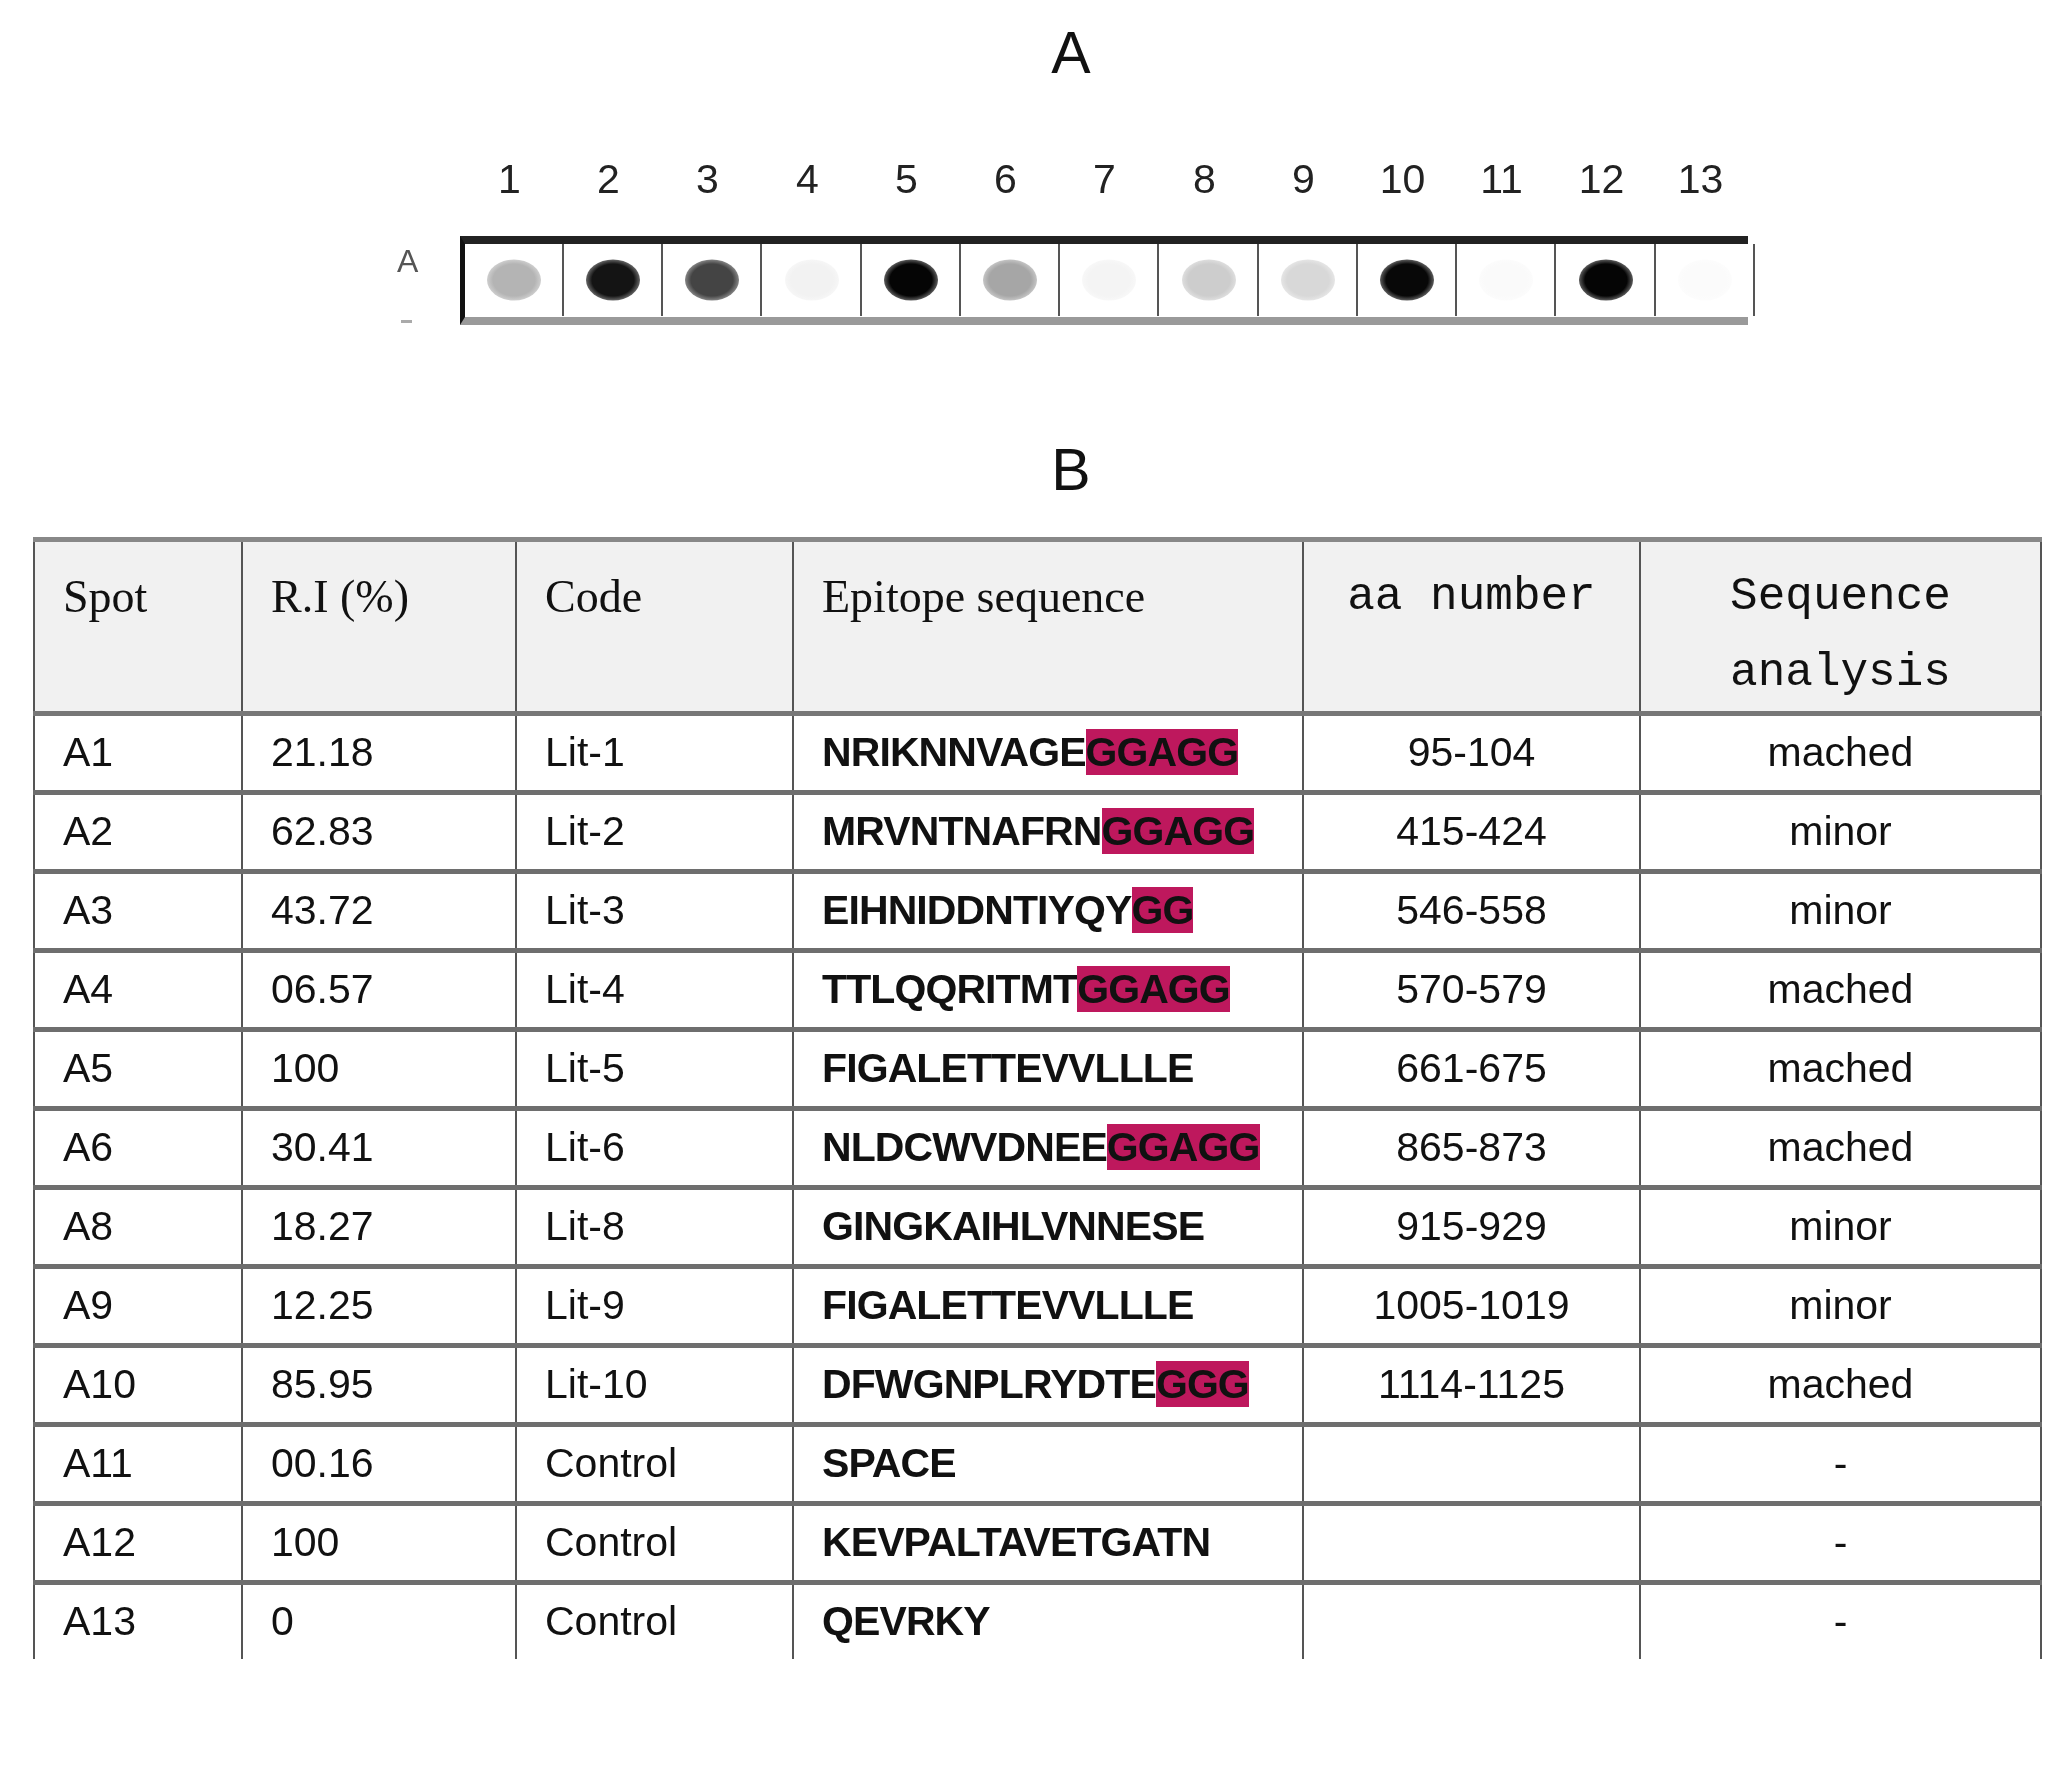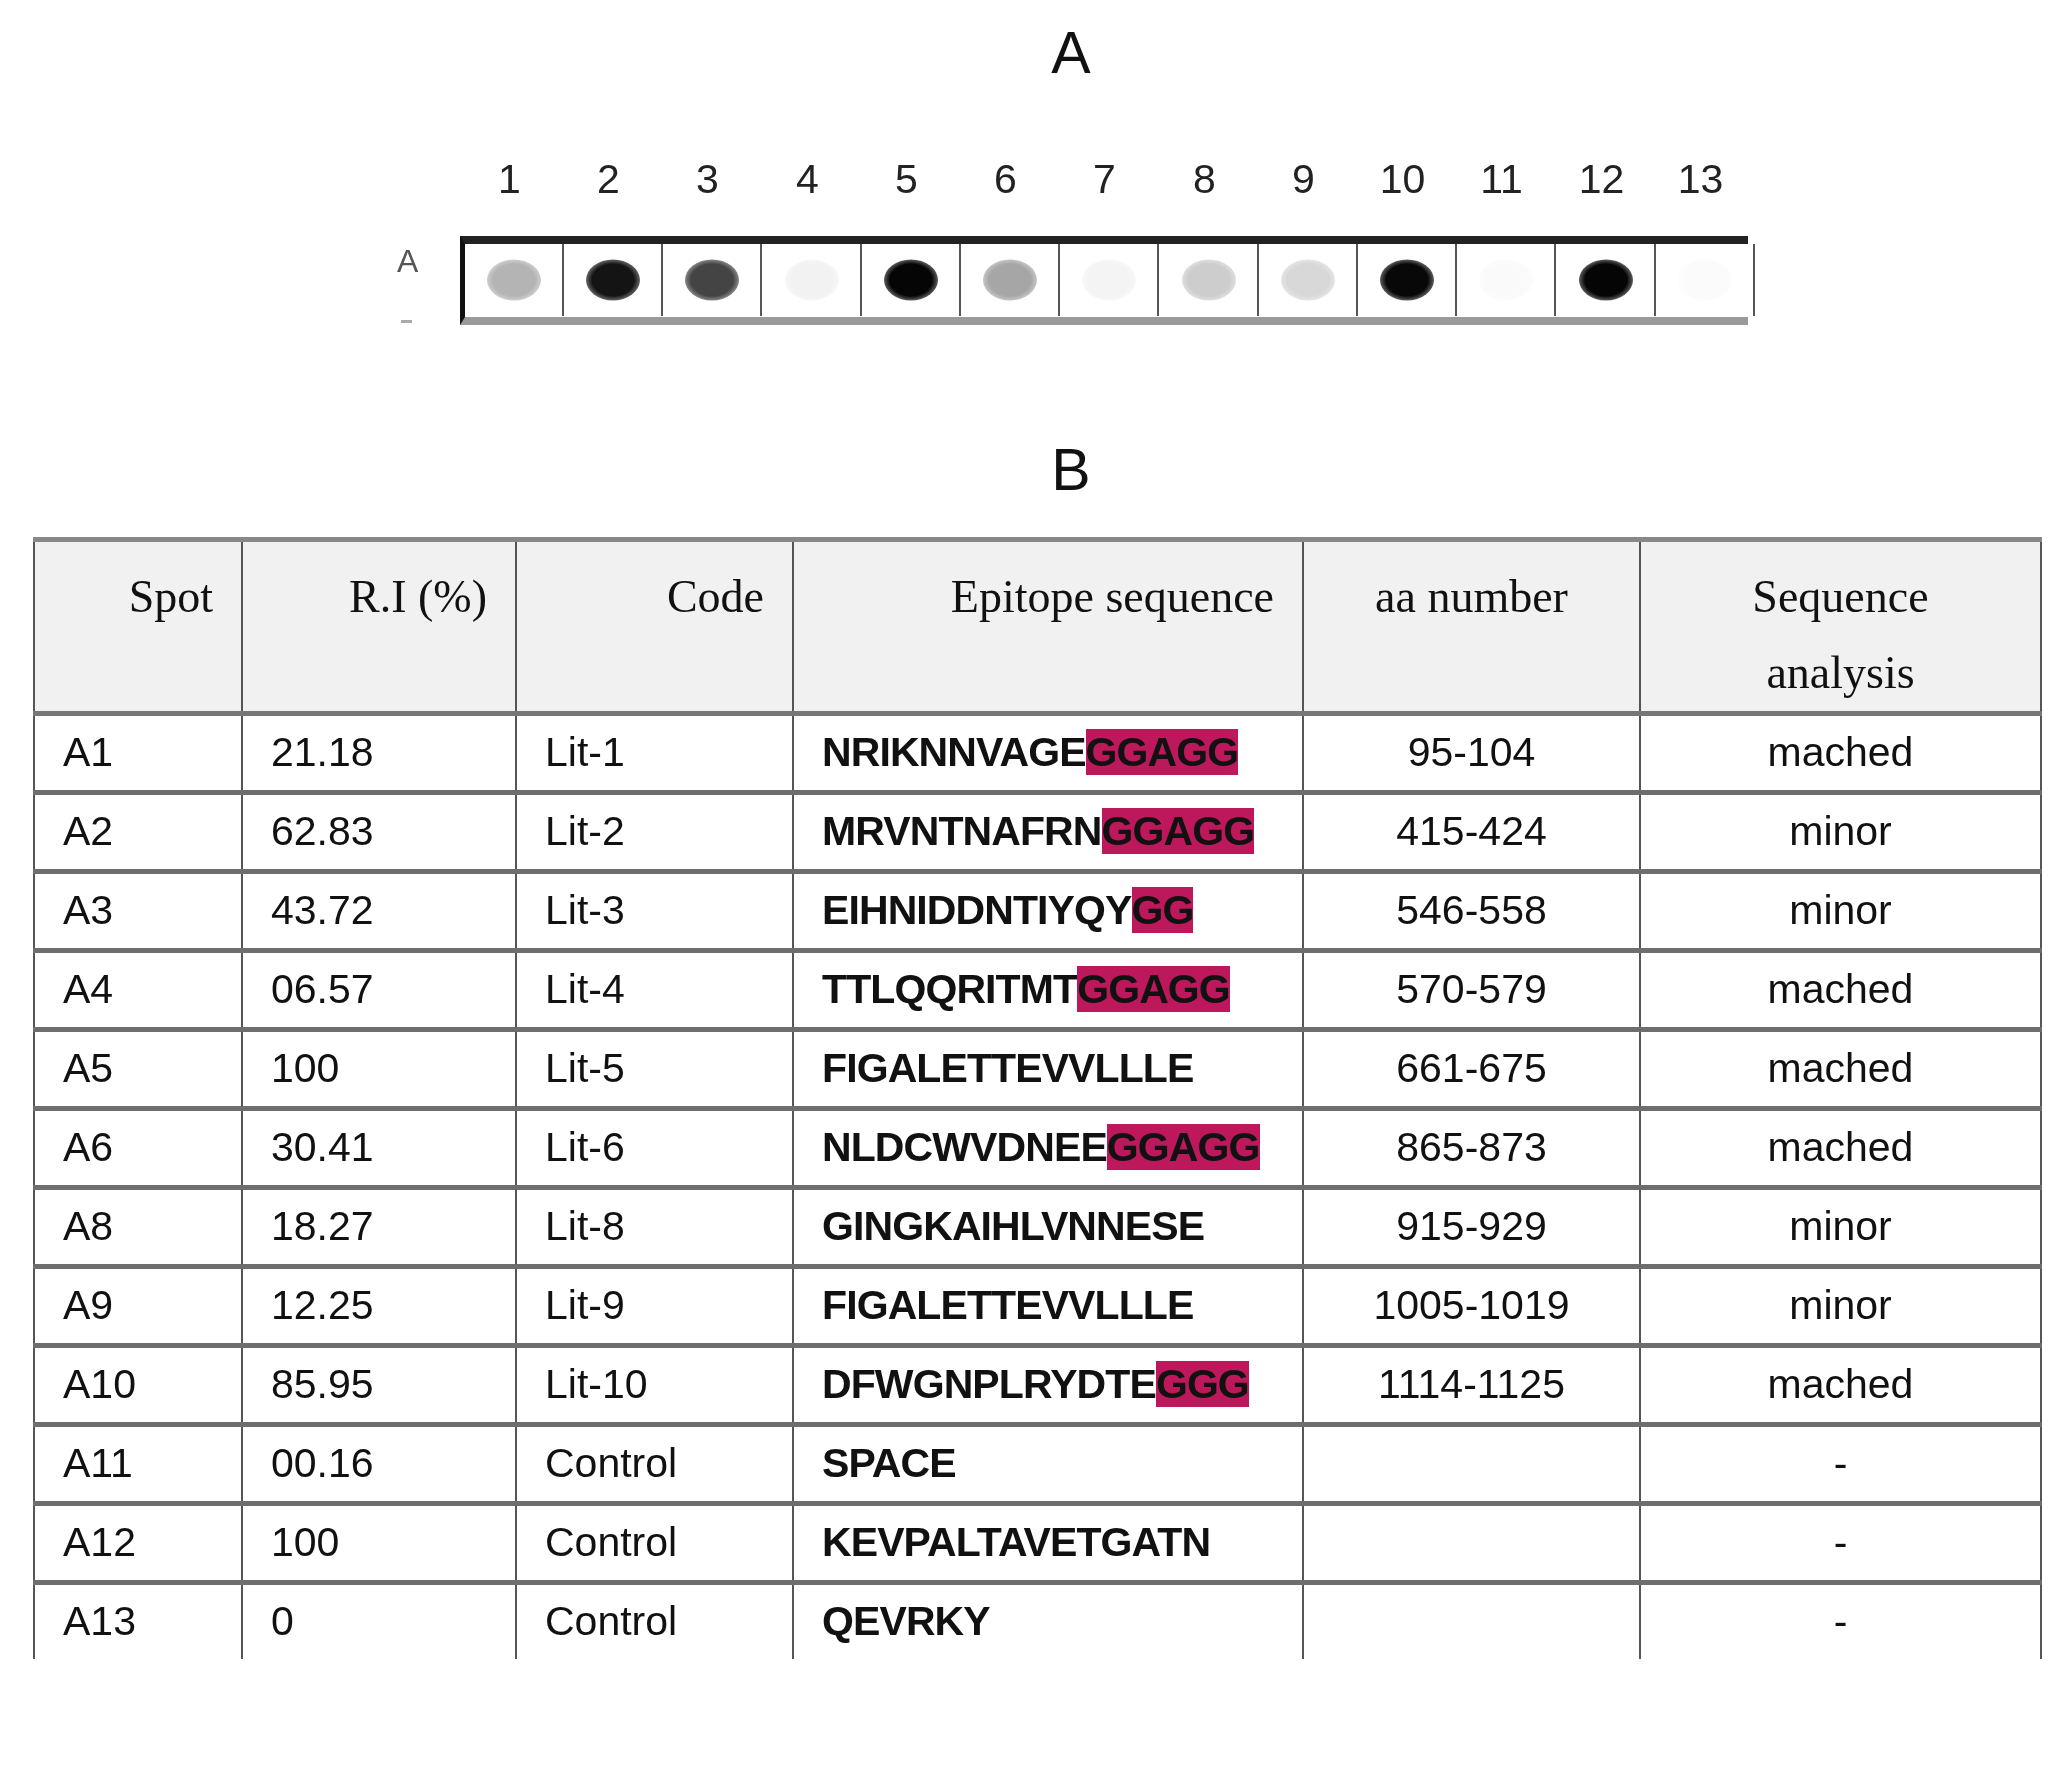--- a/index.html
+++ b/index.html
@@ -21,22 +21,22 @@
           border-right: 2.8px solid #555; }
   .dot { position: absolute; left: 50%; top: 50%; transform: translate(-50%,-50%);
          width: 54px; height: 41px; border-radius: 50%; }
   
   table.epi { position: absolute; left: 33px; top: 537px; width: 2006px; border-collapse: collapse;
               table-layout: fixed; }
   table.epi th, table.epi td { border-left: 2.8px solid #555; border-right: 2.8px solid #555;
               padding: 0 28px; vertical-align: middle; }
   table.epi th { background: #f1f1f1; height: 148px; vertical-align: top; padding-top: 16.7px;
                  font-family: "Liberation Serif", serif; font-weight: normal; font-size: 46px;
-                 text-align: right; border-top: 5.6px solid #888; border-bottom: 5.6px solid #777; line-height: 76px; }
-  table.epi th.center { text-align: center; }
+                 text-align: left; border-top: 5.6px solid #888; border-bottom: 5.6px solid #777; line-height: 76px; }
+  table.epi th.center { text-align: center; font-family: Liberation Mono, monospace; }
   table.epi td { height: 74px; font-family: "Liberation Sans", sans-serif; font-size: 41px;
                  border-bottom: 5.6px solid #6e6e6e; white-space: nowrap; }
   table.epi tr:last-child td { border-bottom: none; }
   td.center { text-align: center; margin-left: 24px; }
   td.mono { font-family: "DejaVu Sans Mono", monospace; font-size: 39px; }
   td.seq { font-family: "Liberation Sans", sans-serif; font-size: 37px; font-weight: bold;
            letter-spacing: -0.9px; padding-left: 32px; }
   .hl { background: #be185d; }
 </style>
 </head>

